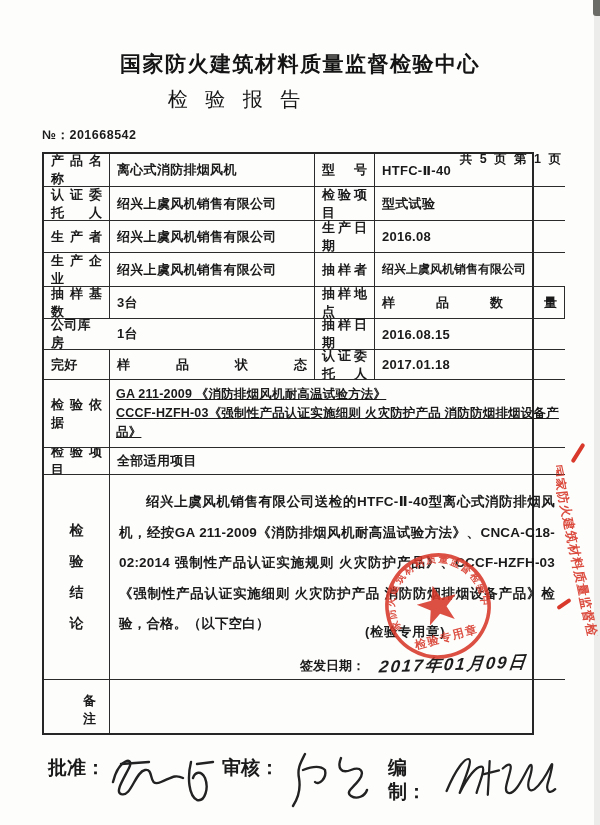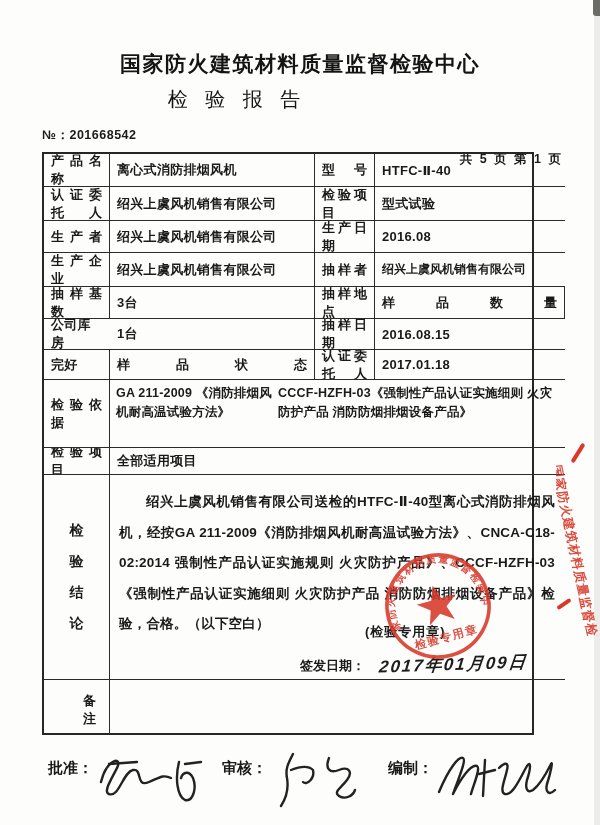--- a/index.html
+++ b/index.html
@@ -39,21 +39,21 @@
     border-right:1.5px solid #2b2b2b;border-bottom:1.5px solid #2b2b2b;
     box-sizing:border-box;overflow:hidden;
     display:flex;align-items:center;
   }
   .cell.no-r{border-right:none;}
   .cell.no-b{border-bottom:none;}
   .lbl{padding:0 7px;}
   .lbl .j{display:block;width:100%;text-align:justify;text-align-last:justify;}
   .val{padding:0 7px;letter-spacing:.3px;}
   .span3{grid-column:span 3;}
-  .basis-cell{align-items:flex-start;justify-content:center;padding:4px 6px;font-size:12.5px;line-height:19px;letter-spacing:.2px;}
+  .basis-cell{flex-direction:column;align-items:flex-start;justify-content:center;padding:4px 6px;font-size:12.5px;line-height:19px;letter-spacing:.2px;text-decoration:underline;}
   .concl-label{flex-direction:column;justify-content:center;gap:13px;font-size:14px;}
   .concl-cell{position:relative;display:block;padding:10px 10px 0 9px;}
   .concl-text{
     font-size:13.5px;line-height:30.5px;text-align:justify;letter-spacing:.2px;
     text-indent:27px;margin:2px 0 0 0;
   }
   .stamp-note{position:absolute;left:255px;top:148px;font-size:13px;letter-spacing:1px;}
   .sign-line{position:absolute;left:190px;top:178px;font-size:13px;}
   .sign-date{
     display:inline-block;margin-left:14px;
@@ -76,21 +76,21 @@
     transform:rotate(78deg) skewX(-6deg);transform-origin:0 0;
     white-space:nowrap;opacity:.9;
   }
   .edge-stamp .bar1,.edge-stamp .bar2{
     position:absolute;width:4px;height:22px;background:#d8392b;border-radius:2px;
   }
   .edge-stamp .bar1{left:20px;top:6px;transform:rotate(32deg);}
   .edge-stamp .bar2{left:6px;top:160px;transform:rotate(55deg);height:16px;}
 
   
-  .bottom-row{position:absolute;left:42px;top:748px;width:521px;height:70px;font-size:15px;font-weight:bold;}
+  .bottom-row{position:absolute;left:42px;top:748px;width:521px;height:70px;font-size:19px;font-weight:bold;}
   .sig-group{position:absolute;top:8px;display:flex;align-items:flex-start;}
   .sig-approve{left:6px;}
   .sig-review{left:180px;}
   .sig-prepare{left:346px;}
   .sig-group .sig-label{line-height:24px;}
   .sig-group svg{margin-top:-8px;}
   .sig-stroke{fill:none;stroke:#222;stroke-width:2.4;stroke-linecap:round;stroke-linejoin:round;}
 </style>
 </head>
 <body>

